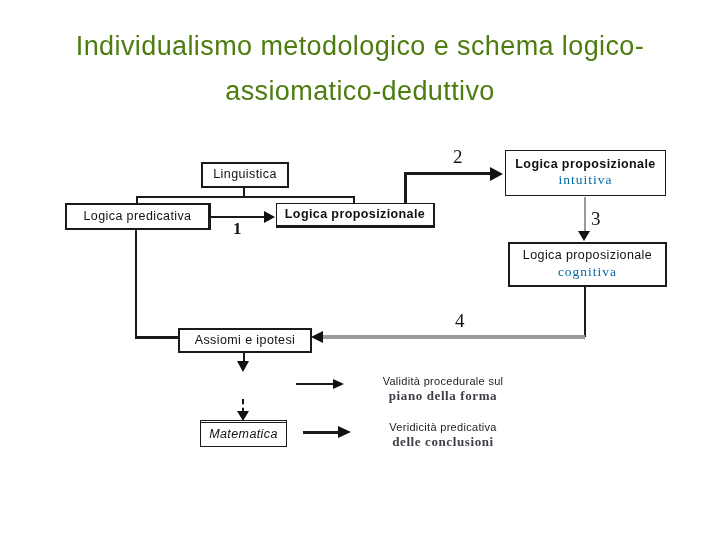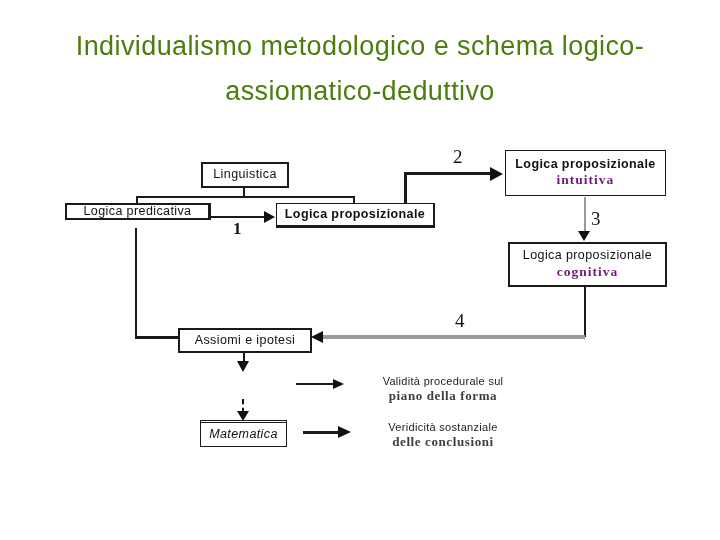--- a/index.html
+++ b/index.html
@@ -14,25 +14,25 @@
   
   .node {
     position:absolute; box-sizing:border-box; background:#fff;
     border:1.5px solid #1a1a1a; display:flex; flex-direction:column;
     align-items:center; justify-content:center;
     font-size:12.5px; color:#111; letter-spacing:0.4px; text-align:center;
     line-height:1.25;
   }
   .bold { font-weight:bold; }
   .serif-sub {
-    font-family:"Liberation Serif", serif; font-weight:bold;
-    color:#701a75; font-size:13.5px; letter-spacing:1px;
+    font-family:"Liberation Serif", serif; font-weight:normal;
+    color:#0369a1; font-size:13.5px; letter-spacing:1px;
   }
   .n-linguistica   { left:201px; top:162px; width:88px;  height:26px; border-width:2px; font-weight:normal; }
-  .n-predicativa   { left:65px;  top:203px; width:146px; height:17px; border-width:2px 3px 2px 2px; }
+  .n-predicativa   { left:65px;  top:203px; width:146px; height:27px; border-width:2px 3px 2px 2px; }
   .n-proposizionale{ left:276px; top:203px; width:159px; height:25px; border-width:1.5px 2px 3px 1.5px; font-weight:bold; }
   .n-intuitiva     { left:505px; top:150px; width:161px; height:46px; border-width:1.5px; }
   .n-cognitiva     { left:508px; top:242px; width:159px; height:45px; border-width:2.5px; }
   .n-assiomi       { left:178px; top:328px; width:134px; height:25px; border-width:2px; }
   .n-filosofia     { left:200px; top:372px; width:87px;  height:25px;margin-top:48px; }
   .n-matematica    { left:200px; top:422px; width:87px;  height:25px;font-style:italic; }
   
   .seg { position:absolute; background:#1a1a1a; }
   .seg.gray { background:#9a9a9a; }
   .c-ling-v   { left:243px; top:188px; width:2px;  height:9px; }
@@ -166,17 +166,17 @@
 
   <div class="seg c-mat-line"></div>
   <div class="head h-right c-mat-head"></div>
 
   <div class="ann ann-validita">
     <div>Validità procedurale sul</div>
     <div class="serifline">piano della forma</div>
   </div>
 
   <div class="ann ann-veridicita">
-    <div>Veridicità sostanziale</div>
+    <div>Veridicità predicativa</div>
     <div class="serifline">delle conclusioni</div>
   </div>
 
 </div>
 
 </body></html>

